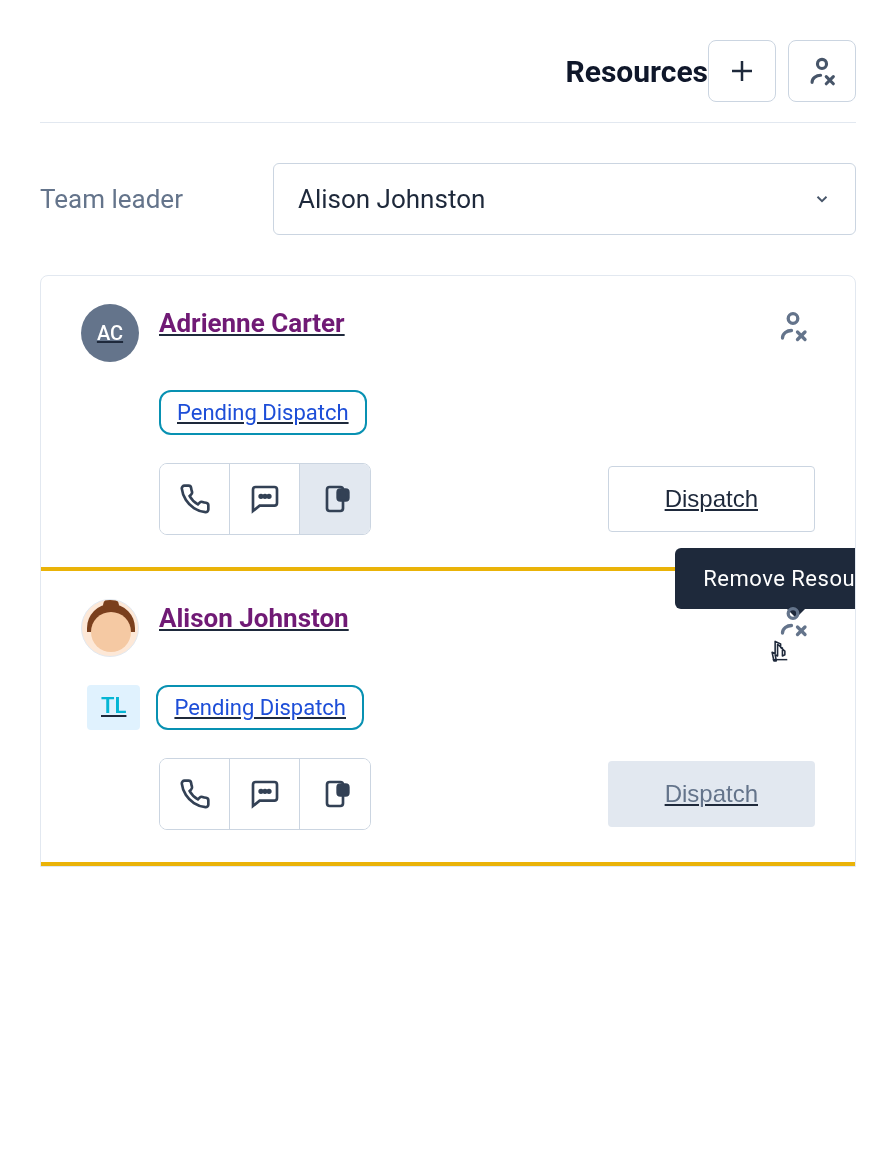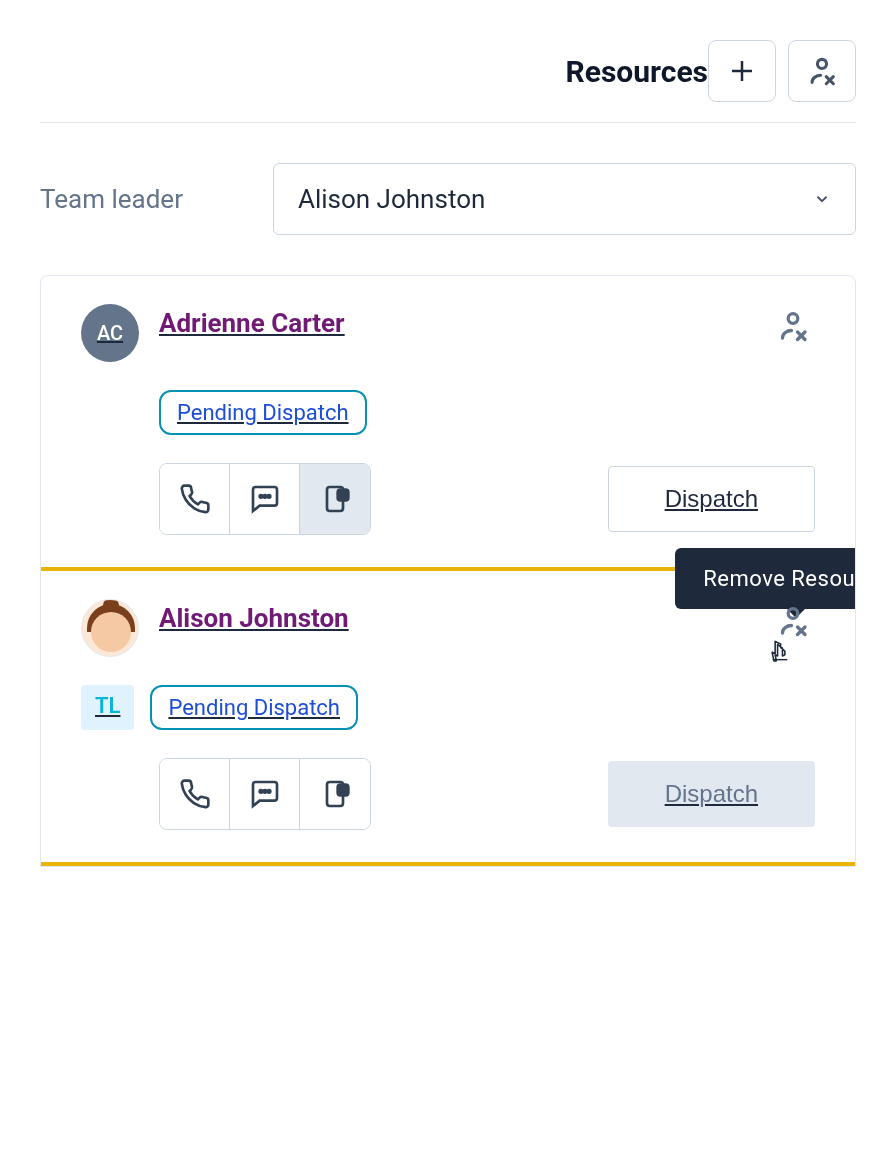--- a/index.html
+++ b/index.html
@@ -174,21 +174,21 @@
     flex-shrink: 0;
     padding: 4px;
     cursor: pointer;
   }
   .tag-row {
     display: flex;
     gap: 16px;
     margin-left: 78px;
     margin-bottom: 28px;
   }
-  .tag-row.no-indent { margin-left: 0; }
+  .tag-row.no-indent { margin-left: 6px; }
   .badge {
     border: 2px solid #0891b2;
     color: #1d4ed8;
     font-size: 22px;
     padding: 8px 16px;
     border-radius: 12px;
     background: #fff;
   }
   .tl-badge {
     background: #e0f2fe;

